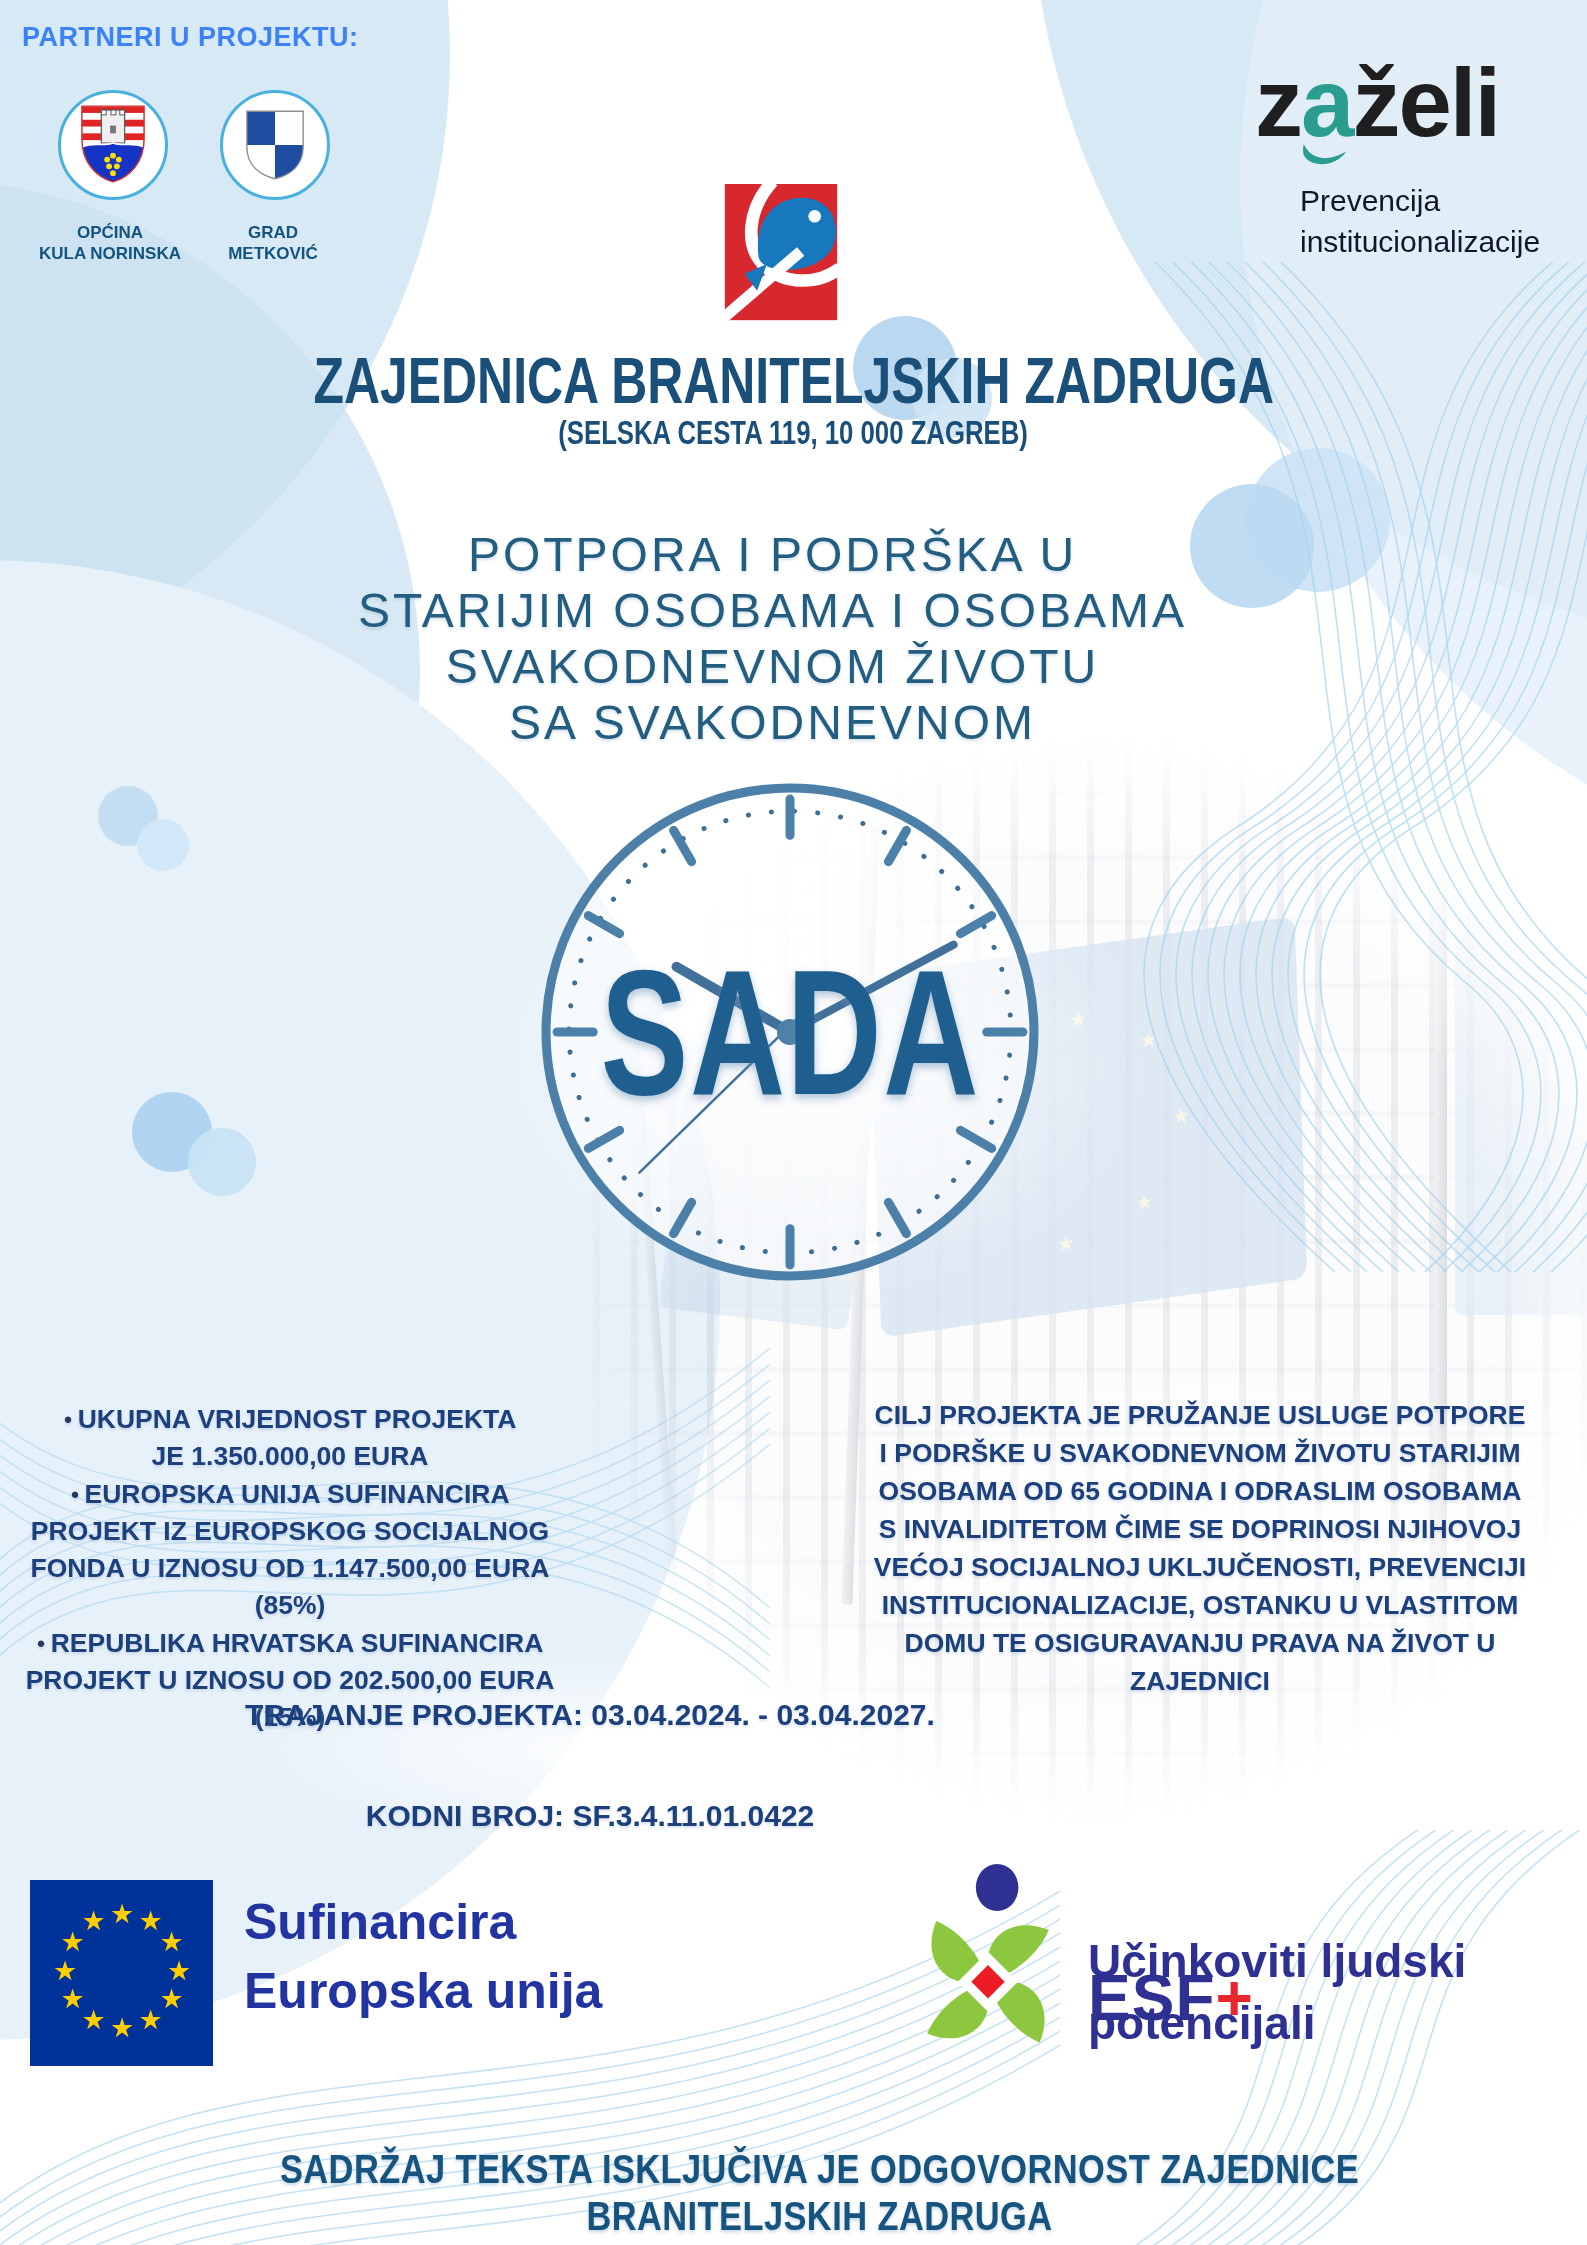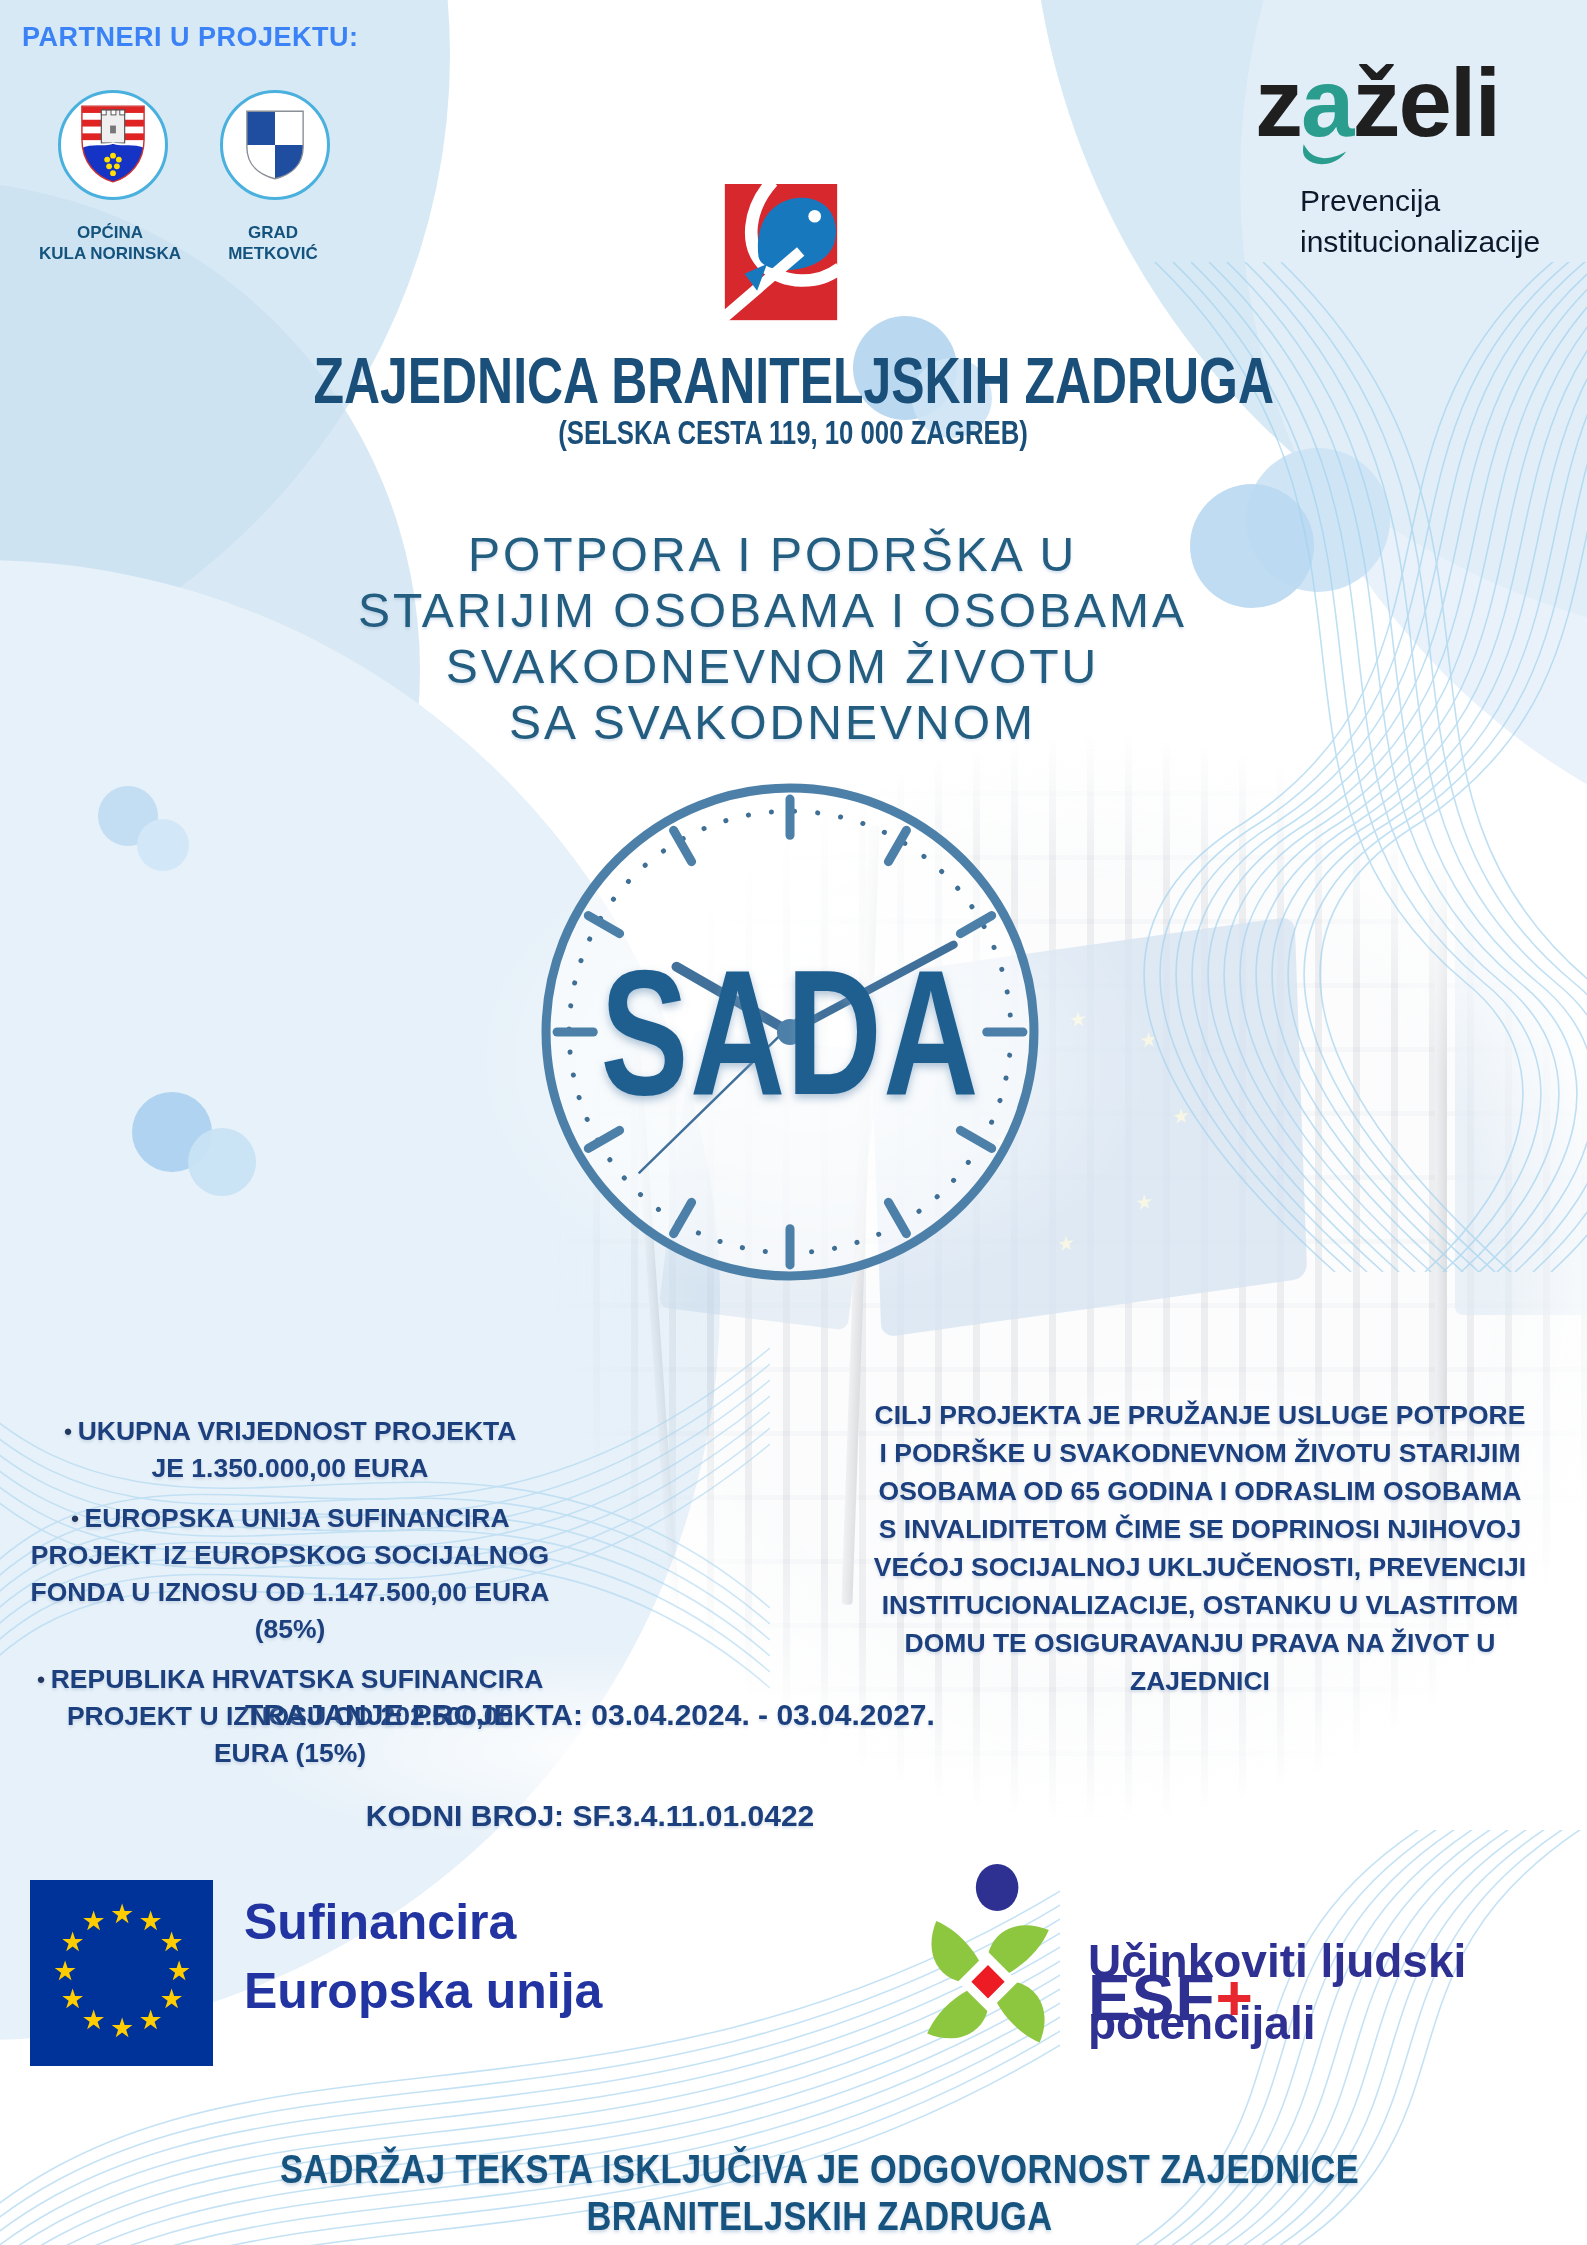--- a/index.html
+++ b/index.html
@@ -54,21 +54,21 @@
             font-size:48px;font-weight:400;letter-spacing:3px;line-height:56px;
             text-shadow:0 2px 3px rgba(150,175,205,.4);margin-top:41px;}
   .clockbox{left:534px;top:776px;width:512px;height:512px;z-index:2;}
   .sada{position:absolute;inset:0;display:flex;align-items:center;justify-content:center;z-index:3;}
   .sada span{font-size:178px;font-weight:800;color:#1e5f90;letter-spacing:2px;
              display:inline-block;transform:scaleX(.74);
              text-shadow:0 4px 10px rgba(110,145,180,.55);}
   .navy{color:#1c3f7d;text-shadow:0 2px 3px rgba(150,170,200,.38);}
   .funding{left:14px;top:1400px;width:552px;text-align:center;z-index:2;font-size:26.5px;font-weight:600;line-height:37px;}
   .funding .dot{display:inline-block;font-size:15px;vertical-align:4px;margin-right:5px;color:#23395e;}
-  .funding p{margin:12px;}
+  .funding p{margin:0;}
   .goal{left:838px;top:1396px;width:724px;text-align:center;z-index:2;font-size:26.5px;font-weight:600;line-height:38px;}
   .meta{left:80px;top:1698px;width:1020px;text-align:center;z-index:2;font-size:30px;font-weight:600;}
   .meta2{left:80px;top:1762px;width:1020px;text-align:center;z-index:2;font-size:30px;font-weight:600;margin-top:37px;}
   .euflag{left:30px;top:1880px;width:183px;height:186px;background:#003399;z-index:2;}
   .euflag .star{position:absolute;font-size:27px;color:#ffcc00;line-height:27px;width:27px;text-align:center;}
   .eutext{left:244px;top:1888px;z-index:2;font-size:50px;font-weight:700;color:#2233a2;line-height:69px;}
   .esfmark{left:912px;top:1862px;width:152px;height:200px;z-index:2;}
   .esftitle{left:1088px;top:1961px;z-index:2;font-size:64px;font-weight:700;color:#2e3192;letter-spacing:1px;}
   .esftitle .plus{color:#e8262d;}
   .esfsub{left:1088px;top:1930px;z-index:2;font-size:46px;font-weight:700;color:#2e3192;line-height:62px;}

